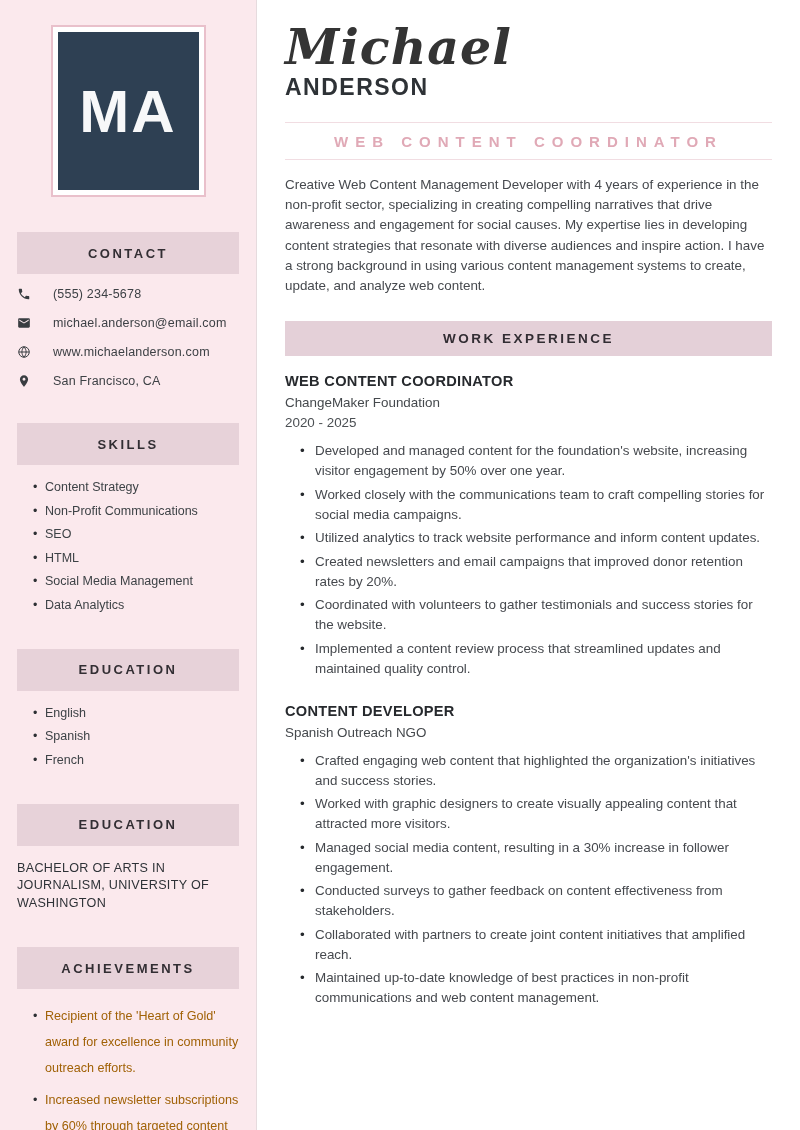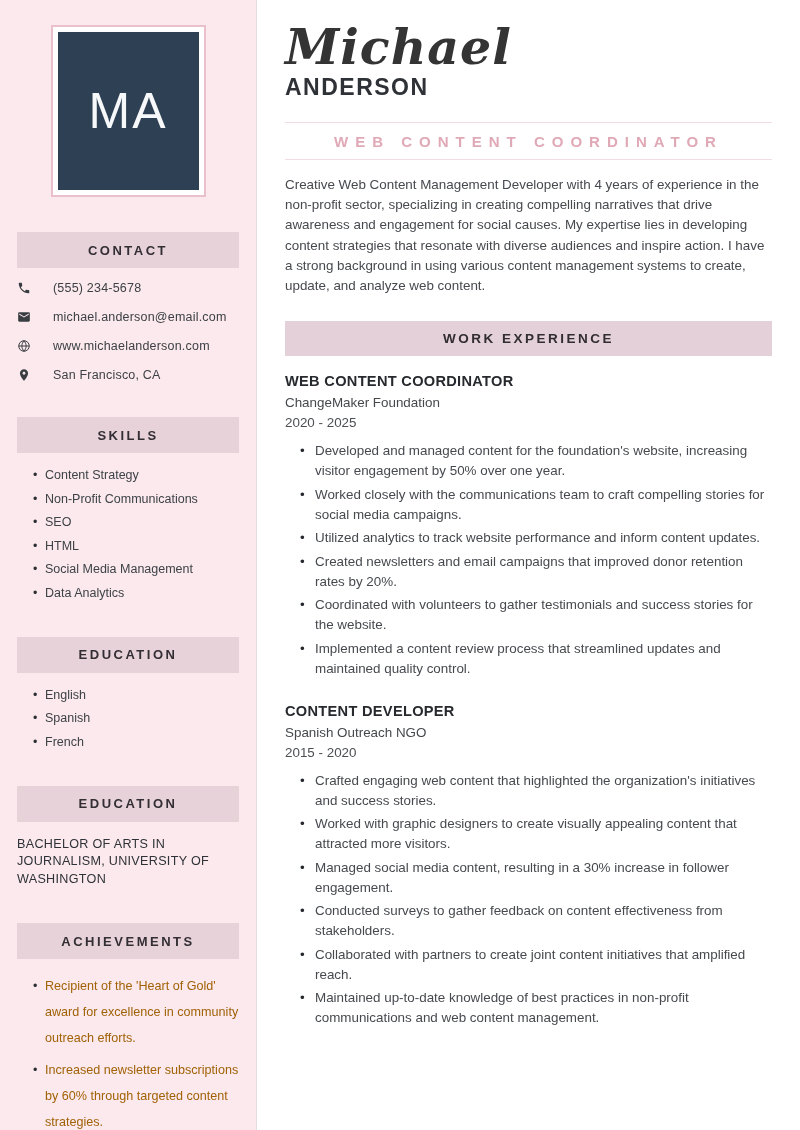--- a/index.html
+++ b/index.html
@@ -27,25 +27,25 @@
     margin: 0 auto;
     background: #ffffff;
     border: 2px solid #e9c0cb;
     padding: 5px;
   }
   .avatar-box {
     width: 100%; height: 100%;
     background: #2e4053;
     color: #f7f8f9;
     display: flex; align-items: center; justify-content: center;
-    font-size: 50px; font-weight: 400; letter-spacing: 2px;
+    font-size: 60px; font-weight: 700; letter-spacing: 2px;
   }
   .side-band {
     margin-top: 35px;
-    height: 36px;
+    height: 42px;
     background: #e7d2d9;
     display: flex; align-items: center; justify-content: center;
     font-size: 13px; font-weight: 700; letter-spacing: 2.5px;
     color: #322e33;
   }
   .contact-list { margin-top: 12px; }
   .contact-row { display: flex; align-items: center; gap: 22px; margin: 0 0 14px 0; min-height: 15px; }
   .contact-row:last-child { margin-bottom: 0; }
   .cicon { width: 14px; height: 14px; flex: 0 0 14px; display: inline-flex; }
   .cicon svg { width: 14px; height: 14px; }
@@ -209,21 +209,20 @@
           <li>Utilized analytics to track website performance and inform content updates.</li>
           <li>Created newsletters and email campaigns that improved donor retention rates by 20%.</li>
           <li>Coordinated with volunteers to gather testimonials and success stories for the website.</li>
           <li>Implemented a content review process that streamlined updates and maintained quality control.</li>
         </ul>
     </section>
 
     <section class="job" style="margin-top:24px;">
       <div class="job-role">CONTENT DEVELOPER</div>
       <div class="job-company">Spanish Outreach NGO</div>
-      <div class="job-dates">2015 - 2020</div>
       <ul class="job-bullets">
 
       <li>Crafted engaging web content that highlighted the organization's initiatives and success stories.</li>
           <li>Worked with graphic designers to create visually appealing content that attracted more visitors.</li>
           <li>Managed social media content, resulting in a 30% increase in follower engagement.</li>
           <li>Conducted surveys to gather feedback on content effectiveness from stakeholders.</li>
           <li>Collaborated with partners to create joint content initiatives that amplified reach.</li>
           <li>Maintained up-to-date knowledge of best practices in non-profit communications and web content management.</li>
         </ul>
     </section>

